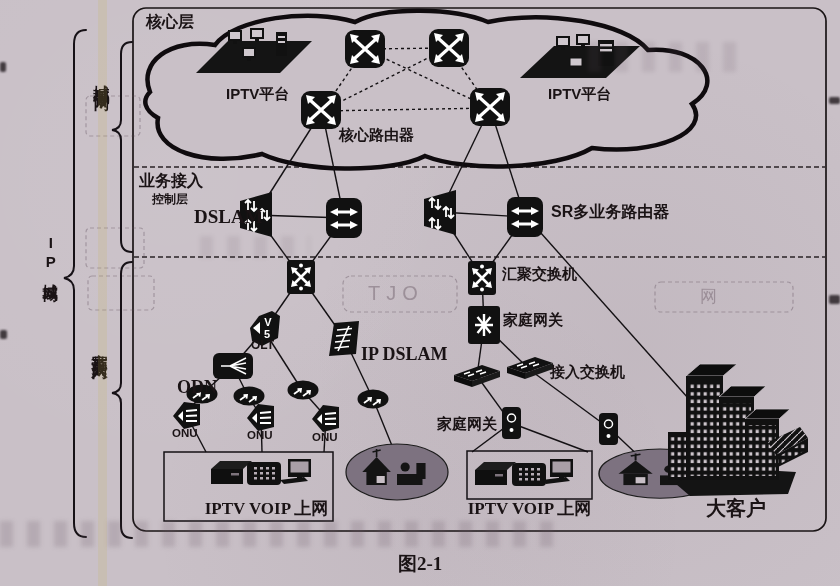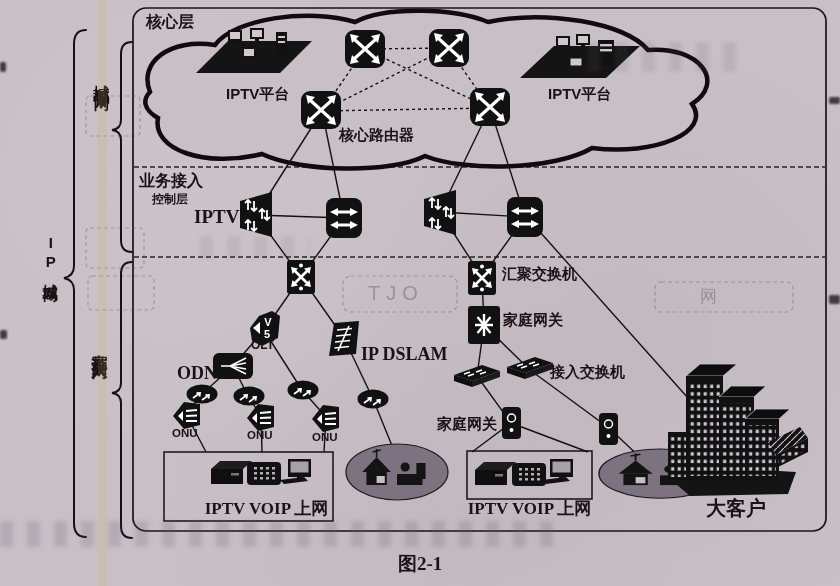--- a/index.html
+++ b/index.html
@@ -304,26 +304,27 @@
       <polygon points="778,457 806,441 806,450 778,465" fill="url(#win)"></polygon>
     </g>
   </svg>
 
   <div class="lbl" style="left:146px;top:13px;font-size:16px;">核心层</div>
   <div class="lbl" style="left:226px;top:85px;">IPTV平台</div>
   <div class="lbl" style="left:548px;top:85px;">IPTV平台</div>
   <div class="lbl" style="left:339px;top:126px;">核心路由器</div>
   <div class="lbl" style="left:139px;top:172px;font-size:16px;">业务接入</div>
   <div class="lbl" style="left:152px;top:193px;font-size:12px;">控制层</div>
-  <div class="lbl serif" style="left:194px;top:206px;font-size:19px;">IPTV</div>
+  <div class="lbl serif" style="left:194px;top:206px;font-size:19px;">DSLAM</div>
+  <div class="lbl" style="left:551px;top:203px;font-size:16px;">SR多业务路由器</div>
   <div class="lbl" style="left:502px;top:265px;">汇聚交换机</div>
   <div class="lbl" style="left:503px;top:311px;">家庭网关</div>
   <div class="lbl" style="left:550px;top:363px;text-align:center;">接入交换机</div>
   <div class="lbl" style="left:251px;top:339px;font-size:12px;">OLT</div>
-  <div class="lbl serif" style="left:177px;top:363px;font-size:18px;">ODN</div>
+  <div class="lbl serif" style="left:177px;top:377px;font-size:18px;">ODN</div>
   <div class="lbl serif" style="left:361px;top:344px;font-size:18px;">IP DSLAM</div>
   <div class="lbl" style="left:172px;top:427px;font-size:11.5px;">ONU</div>
   <div class="lbl" style="left:247px;top:429px;font-size:11.5px;">ONU</div>
   <div class="lbl" style="left:312px;top:431px;font-size:11.5px;">ONU</div>
   <div class="lbl" style="left:437px;top:415px;">家庭网关</div>
   <div class="lbl serif" style="left:200px;top:499px;font-size:17px;width:133px;text-align:center;">IPTV VOIP 上网</div>
   <div class="lbl serif" style="left:463px;top:499px;font-size:17px;width:133px;text-align:center;">IPTV VOIP 上网</div>
   <div class="lbl" style="left:706px;top:497px;font-size:20px;">大客户</div>
 
   <div class="lbl vtext" style="left:92px;top:72px;height:104px;font-size:16px;">城域骨干网</div>

